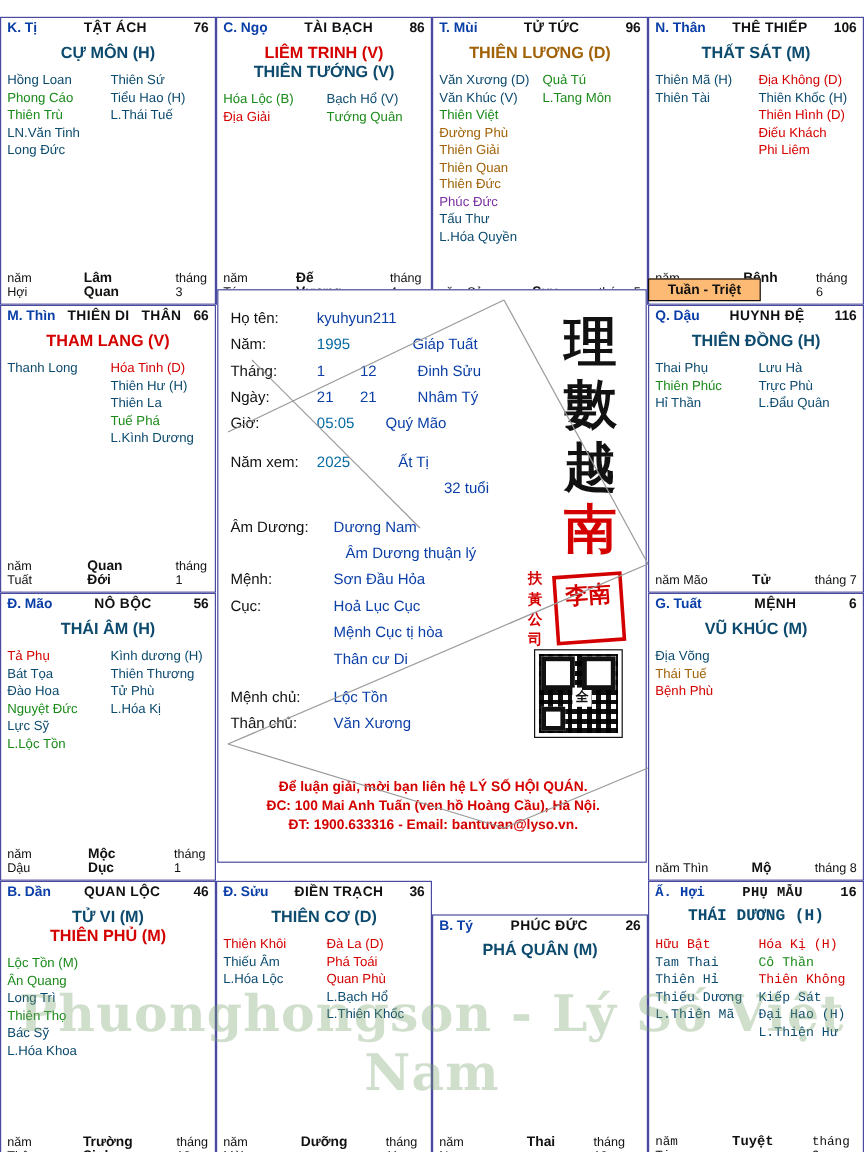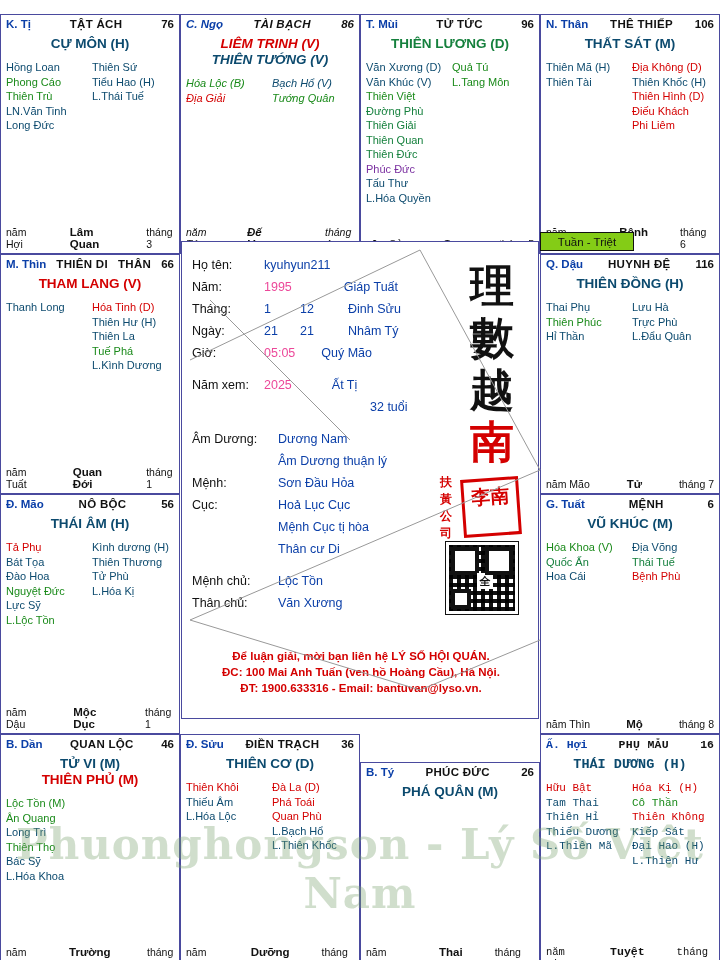--- a/index.html
+++ b/index.html
@@ -53,41 +53,41 @@
     font-size:10.5px;
     gap:32px;
   }
   .footer .left { color:#111; }
   .footer .mid { font-weight:bold; font-size:11.5px; }
   .footer .right { color:#111; }
   
   .c-red { color:#d40000; }
   .c-green { color:#1a8a1a; }
   .c-black { color:#0c4a6e; }
-  .c-orange { color:#15803d; }
+  .c-orange { color:#a16207; }
   .c-purple { color:#7a2fa0; }
 
   
   #center {
     position:absolute;
     left:181px; top:241px;
     width:358px; height:478px;
     border:1px solid #4a4a9e;
     background:#fff;
     overflow:hidden;
   }
   #center .info {
     position:absolute; left:10px; top:12px; width:250px;
     font-size:12.5px; line-height:22px;
   }
   .irow { display:flex; }
   .ilabel { width:72px; color:#111; }
   .ival { color:#0b3fa8; }
   .ival2 { color:#0b3fa8; width:36px; }
-  .ival3 { color:#ec4899; }
+  .ival3 { color:#0369a1; }
   .irow .can { color:#0b3fa8; margin-left:14px; }
   #center .blk { margin-top:10px; }
   .contact {
     position:absolute; left:8px; right:6px; bottom:22px;
     color:#d40000; font-size:11.5px; line-height:16px; font-weight:bold;
     text-align:center;
   }
   .cjk {
     position:absolute; right:24px; top:18px;
     font-family:"DejaVu Serif", serif;
@@ -132,23 +132,23 @@
   .qr-c {
     position:absolute; left:28px; top:28px; width:16px; height:16px;
     background:#fff; color:#111; font-size:11px; text-align:center;
     line-height:16px; font-weight:bold;
   }
   
   #tuantriet {
     position:absolute;
     left:540px; top:232px;
     width:94px; height:19px;
-    background:#84cc16;
+    background:#fdba74;
     border:1px solid #111;
-    font-size:11.5px; font-weight:normal;
+    font-size:11.5px; font-weight:bold;
     text-align:center; line-height:18px;
     z-index:20;
   }
   
   #watermark {
     position:absolute; left:0; right:0; bottom:42px;
     text-align:center;
     font-family:"DejaVu Serif", serif;
     font-size:42px;
     color:rgba(120,160,110,0.35);
@@ -195,21 +195,21 @@
           <div class="c-black">Tiểu Hao (H)</div>
           <div class="c-black">L.Thái Tuế</div>
         </div>
       </div>
       <div class="footer">
         <span class="left">năm Hợi</span>
         <span class="mid">Lâm Quan</span>
         <span class="right">tháng 3</span>
       </div>
     </div>
-    <div class="cell" style="grid-area: 1 / 2; font-style: italic;">
+    <div class="cell" style="grid-area: 1 / 2;">
       <div class="hdr">
         <span class="branch">C. Ngọ</span>
         <span class="palace">TÀI BẠCH</span>
         <span class="num">86</span>
       </div>
       <div class="stars-main">
         <div class="c-red">LIÊM TRINH (V)</div>
         <div class="c-black">THIÊN TƯỚNG (V)</div>
       </div>
       <div class="cols">
@@ -379,25 +379,20 @@
       <div class="hdr">
         <span class="branch">G. Tuất</span>
         <span class="palace">MỆNH</span>
         <span class="num">6</span>
       </div>
       <div class="stars-main">
         <div class="c-black">VŨ KHÚC (M)</div>
       </div>
       <div class="cols">
         <div class="col">
-          <div class="c-green">Hóa Khoa (V)</div>
-          <div class="c-orange">Quốc Ấn</div>
-          <div class="c-black">Hoa Cái</div>
-        </div>
-        <div class="col">
           <div class="c-black">Địa Võng</div>
           <div class="c-orange">Thái Tuế</div>
           <div class="c-red">Bệnh Phù</div>
         </div>
       </div>
       <div class="footer">
         <span class="left">năm Thìn</span>
         <span class="mid">Mộ</span>
         <span class="right">tháng 8</span>
       </div>
@@ -543,21 +538,21 @@
     <div class="irow">
       <span class="ilabel"></span>
       <span class="ival" style="margin-left:106px">32 tuổi</span>
     </div>
     <div class="irow blk">
       <span class="ilabel">Âm Dương:</span>
       <span class="ival" style="margin-left:14px">Dương Nam</span>
     </div>
     <div class="irow">
       <span class="ilabel"></span>
-      <span class="ival" style="margin-left:14px">Âm Dương thuận lý</span>
+      <span class="ival" style="margin-left:24px">Âm Dương thuận lý</span>
     </div>
     <div class="irow">
       <span class="ilabel">Mệnh:</span>
       <span class="ival" style="margin-left:14px">Sơn Đầu Hỏa</span>
     </div>
     <div class="irow">
       <span class="ilabel">Cục:</span>
       <span class="ival" style="margin-left:14px">Hoả Lục Cục</span>
     </div>
     <div class="irow">

